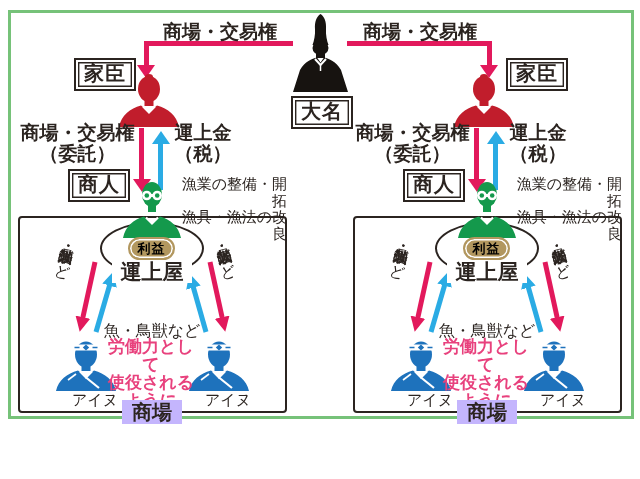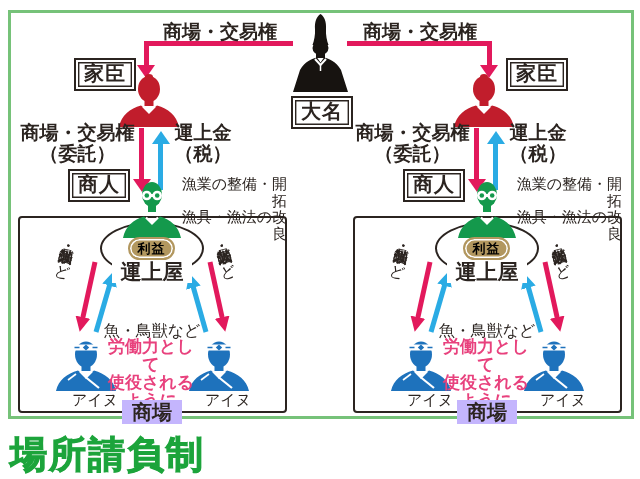--- a/index.html
+++ b/index.html
@@ -313,15 +313,14 @@
       <path d="M32,40.5 L45,51" stroke="#fff" stroke-width="2.2" fill="none"></path>
       <path d="M14,43 L22,37" stroke="#fff" stroke-width="1.6" fill="none"></path>
     </svg>
 
     <div class="abs ainu-label" style="left:36px;">アイヌ</div>
     <div class="abs ainu-label" style="left:169px;">アイヌ</div>
 
     <div class="abs basho">商場</div>
   </section>
 
-  <div class="abs title">場所請負制</div>
 
 </div>
 
 </body></html>

